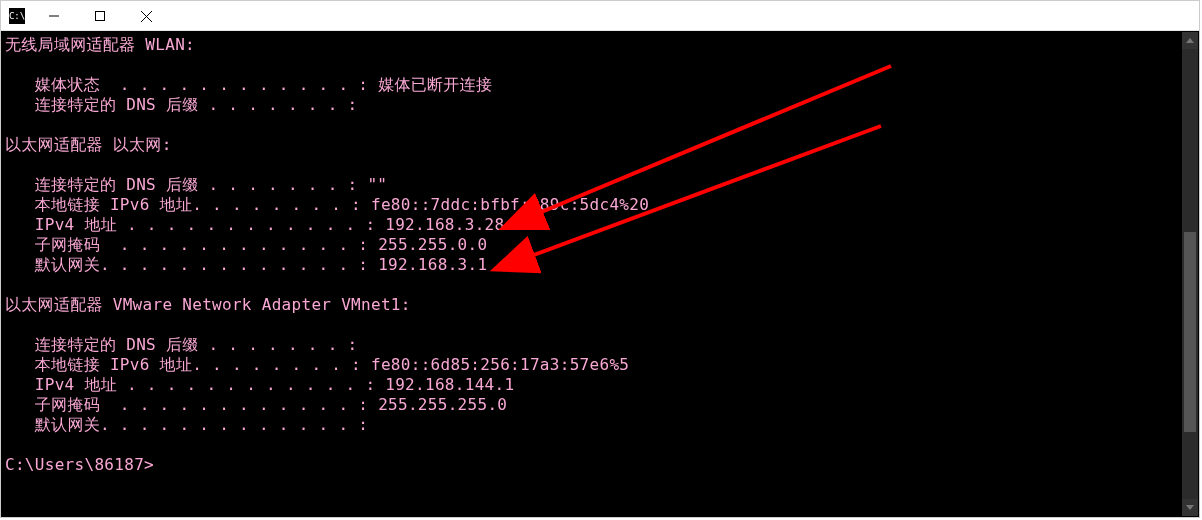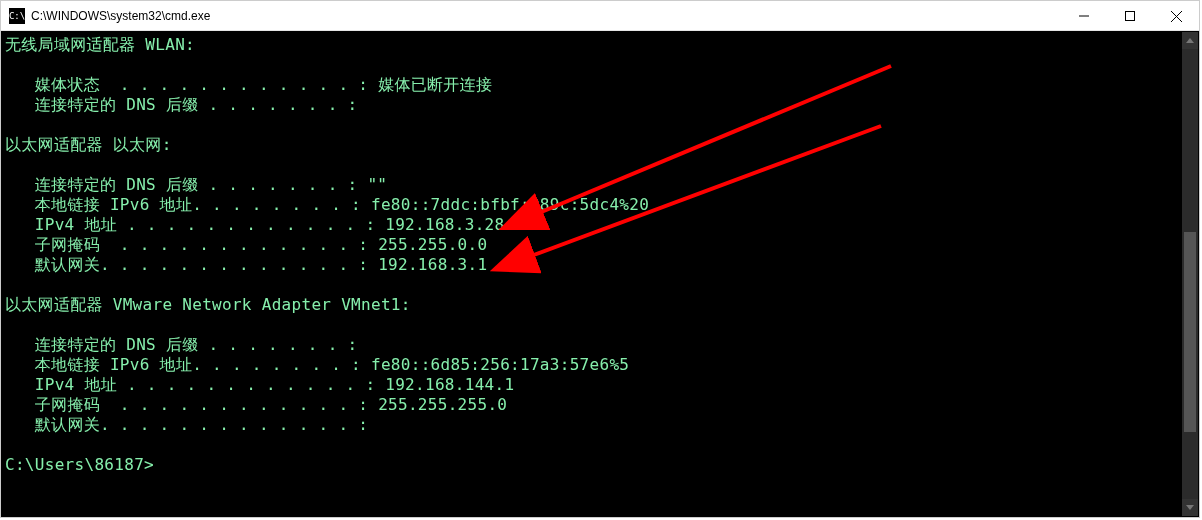--- a/index.html
+++ b/index.html
@@ -51,21 +51,21 @@
       height: 30px;
       display: flex;
       align-items: center;
       justify-content: center;
       font-size: 12px;
       color: #000;
     }
     .titlebar-btn svg { stroke: #000; stroke-width: 1; fill: none; }
     .terminal {
       background: #000;
-      color: #86efac;
+      color: #f9a8d4;
       height: calc(100% - 30px);
       padding: 4px 0 0 4px;
       font-family: "NSimSun", "SimSun", "Consolas", monospace;
       font-size: 16px;
       line-height: 20px;
       white-space: pre;
       position: relative;
       letter-spacing: 0.3px;
     }
     .line { white-space: pre; }
@@ -97,21 +97,20 @@
       width: 12px;
       background: #555;
     }
   </style>
 </head>
 <body>
 
 <div class="window">
   <div class="titlebar">
     <div class="titlebar-icon">C:\</div>
-    <div class="titlebar-text">C:\WINDOWS\system32\cmd.exe</div>
     <div class="titlebar-controls">
       <div class="titlebar-btn">
         <svg width="10" height="10">
             <line x1="0" y1="5" x2="10" y2="5"></line>
           </svg>
       </div>
       <div class="titlebar-btn">
         <svg width="10" height="10">
             <rect x="0.5" y="0.5" width="9" height="9"></rect>
           </svg>

